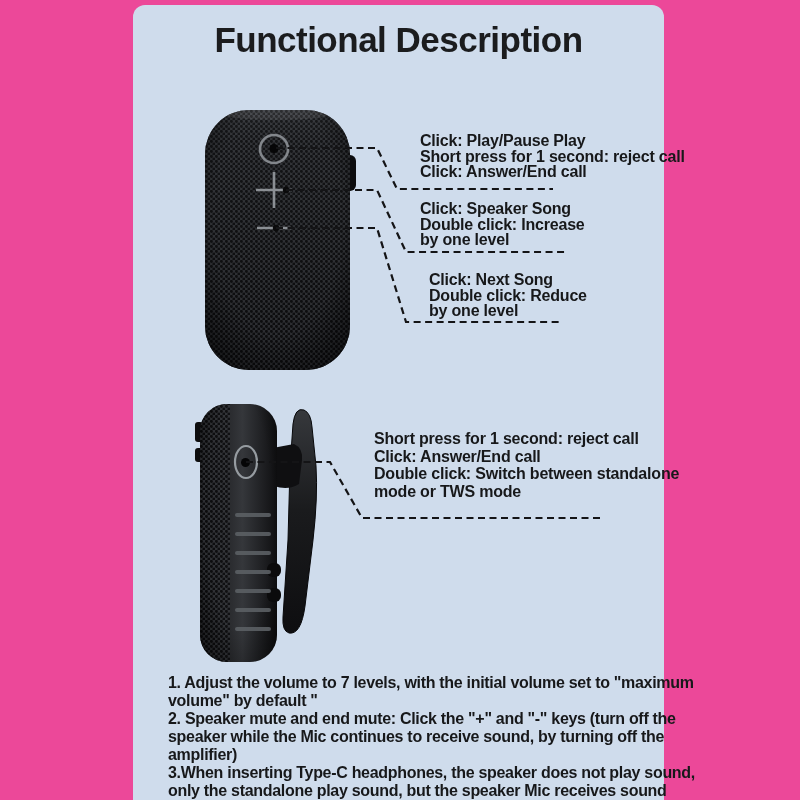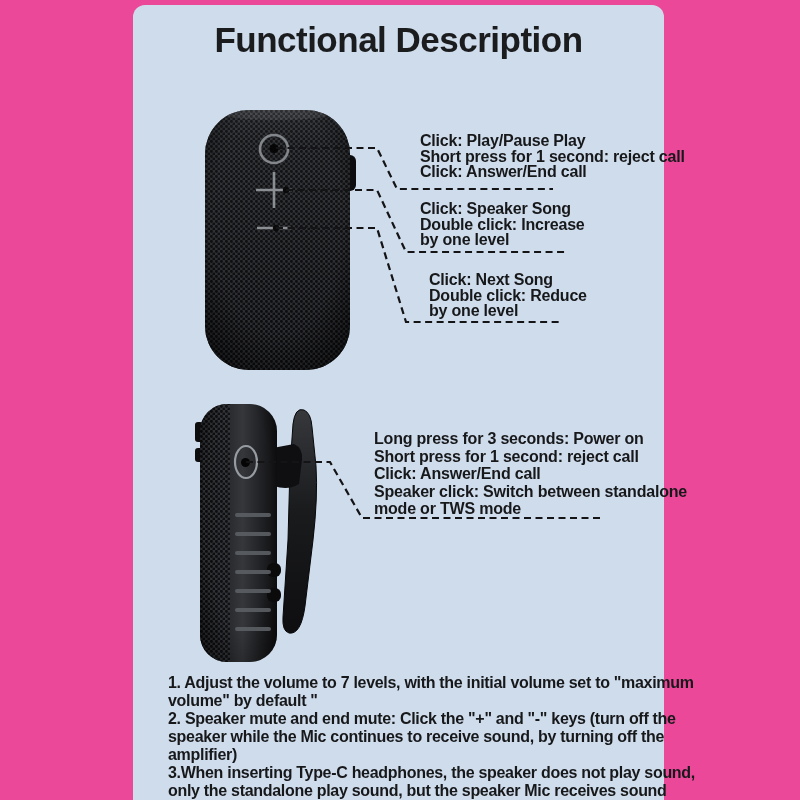--- a/index.html
+++ b/index.html
@@ -132,24 +132,23 @@
     <div>by one level</div>
   </div>
 
   <div class="callout" id="callout-next">
     <div>Click: Next Song</div>
     <div>Double click: Reduce</div>
     <div>by one level</div>
   </div>
 
   <div class="callout" id="callout-power">
-    <div>Long press for 3 seconds: Power on</div>
     <div>Short press for 1 second: reject call</div>
     <div>Click: Answer/End call</div>
-    <div>Speaker click: Switch between standalone</div>
+    <div>Double click: Switch between standalone</div>
     <div>mode or TWS mode</div>
   </div>
 
   <div class="footnotes">
     <div>1. Adjust the volume to 7 levels, with the initial volume set to "maximum</div>
     <div>volume" by default  "</div>
     <div>2. Speaker mute and end mute: Click the "+" and "-" keys (turn off the</div>
     <div>speaker while the Mic continues to receive sound, by turning off the</div>
     <div>amplifier)</div>
     <div>3.When inserting Type-C headphones, the speaker does not play sound,</div>

